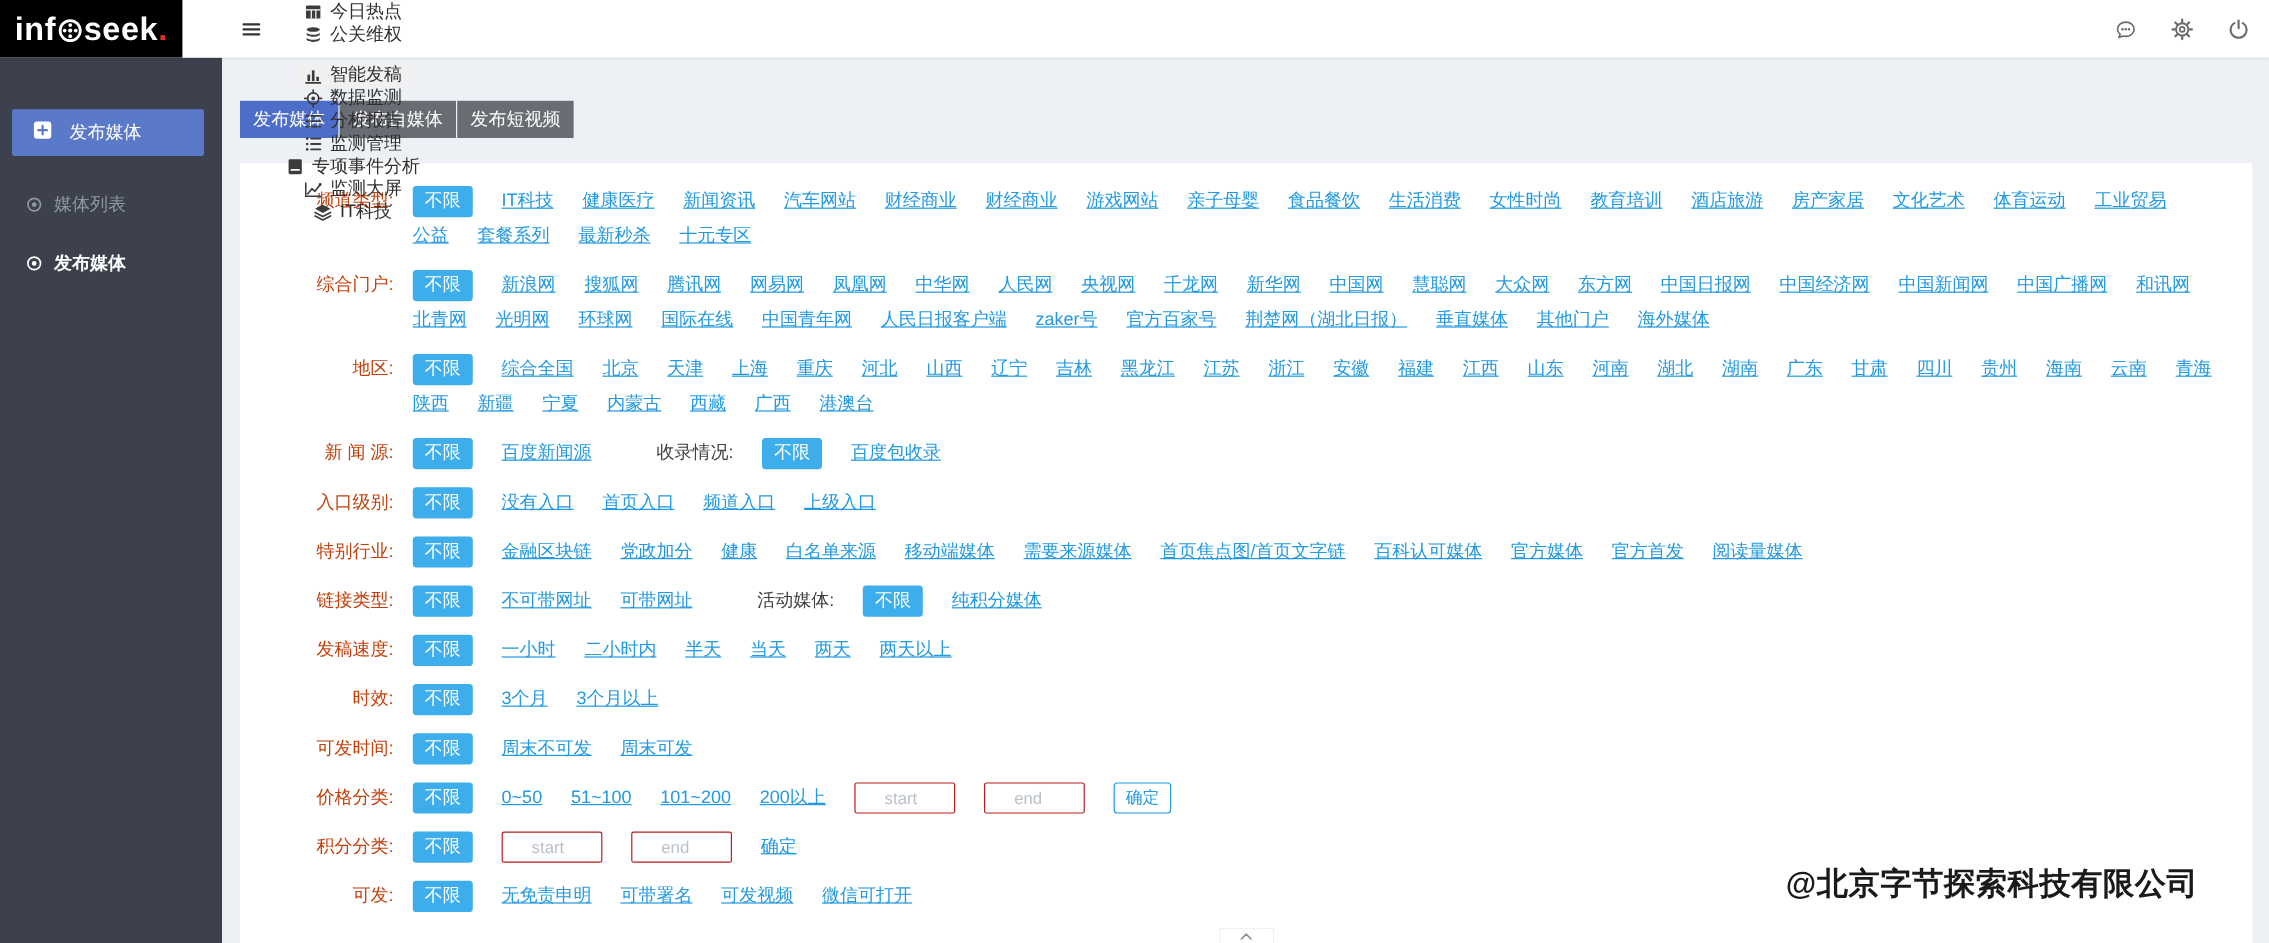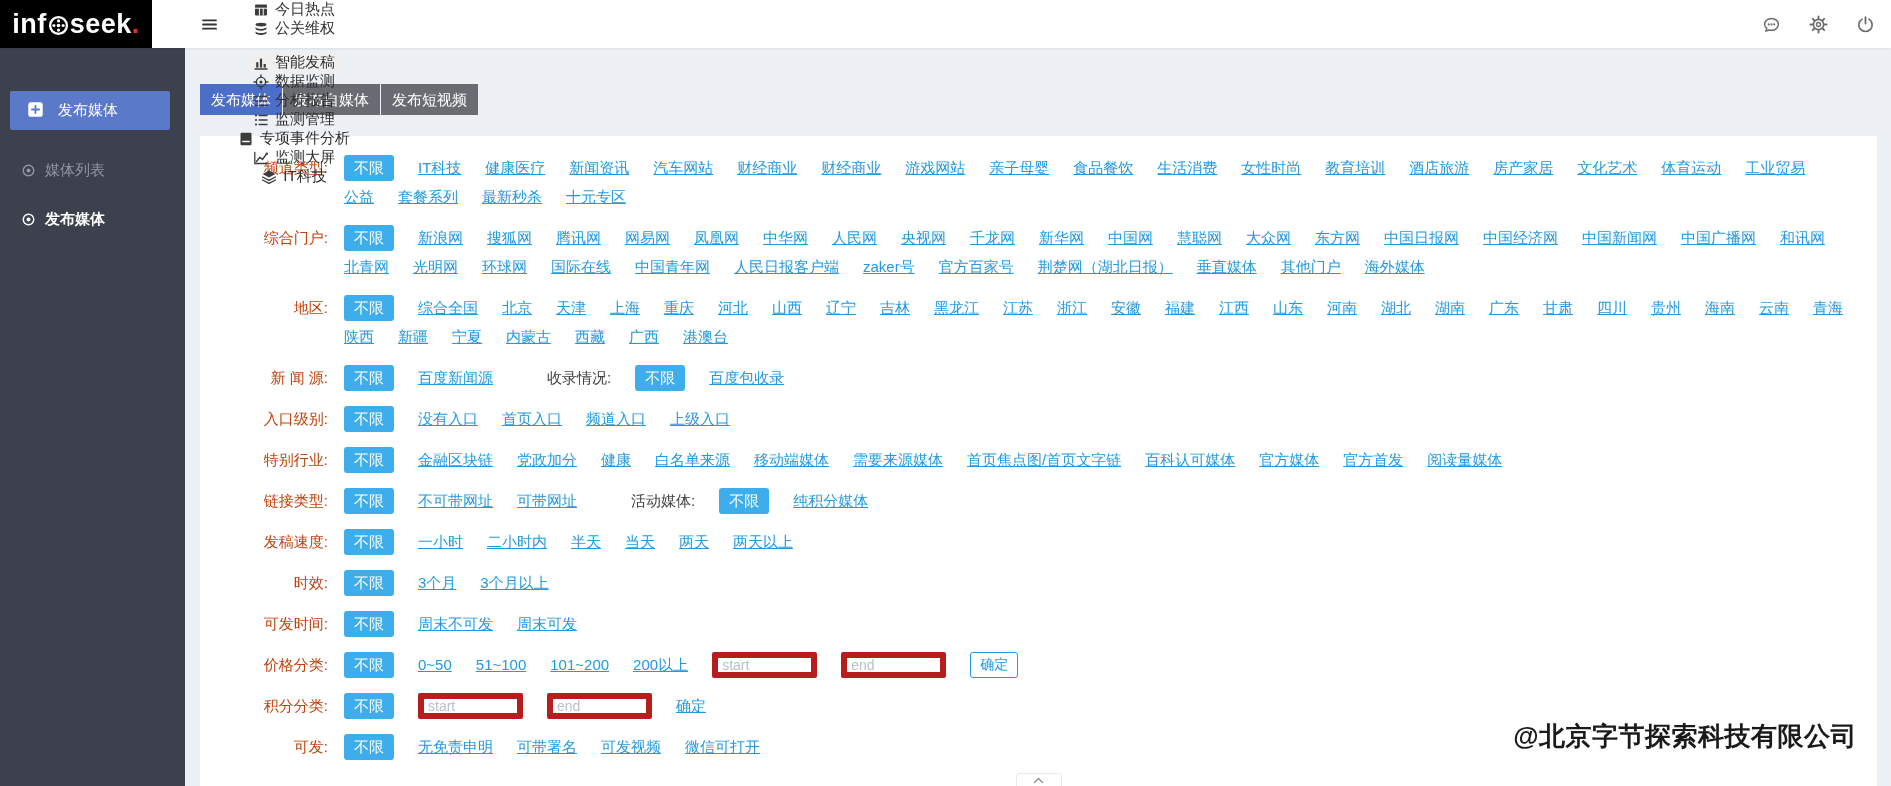--- a/index.html
+++ b/index.html
@@ -42,29 +42,29 @@
   .filter-row { display:flex; align-items:flex-start; margin-bottom:15px; }
   .filter-label { width:112px; min-width:112px; text-align:right; margin-right:16px;
     font-size:15px; color:#c2410c; line-height:26px; white-space:nowrap; }
   .filter-body { display:flex; flex-wrap:wrap; column-gap:24px; row-gap:3px;
     align-items:flex-start; flex:1; min-width:0; }
   .opt { font-size:15px; color:var(--accent-blue,#2299e0); cursor:pointer;
     line-height:26px; white-space:nowrap; text-decoration:underline; }
   .opt.selected { background:var(--selected-bg,#3daeeb); color:#fff; padding:0 10px;
     border-radius:3px; text-decoration:none; }
   .inline-label { font-size:15px; color:#3f3f3f; margin-left:30px; line-height:26px; white-space:nowrap; }
-  .f-input { width:105px; height:26px; border:6px solid #b91c1c; padding:0 4px;
+  .f-input { width:84px; height:26px; border:1px solid #b91c1c; padding:0 24px;
     font-size:14px; color:#333; border-radius:2px; outline:none; }
   .f-input::placeholder { color:#b9c0ca; }
   .confirm-btn { height:26px; padding:0 9px; border:1px solid var(--accent-blue,#2299e0);
     color:var(--accent-blue,#2299e0); font-size:14px; background:#fff; border-radius:3px; cursor:pointer; }
   .confirm-link { color:var(--accent-blue,#2299e0); font-size:15px; cursor:pointer;
     text-decoration:underline; line-height:26px; }
 
-  .watermark { position:absolute; right:20px; bottom:32px; font-size:26px; color:#1a1a1a;
+  .watermark { position:absolute; right:45px; bottom:32px; font-size:26px; color:#1a1a1a;
     font-weight:600; letter-spacing:.5px; }
   .collapse-pill { position:absolute; bottom:0; left:50%; transform:translateX(-50%);
     width:46px; height:13px; background:#fff; border:1px solid #ebebeb; border-bottom:none;
     border-radius:3px 3px 0 0; display:flex; align-items:flex-start; justify-content:center;
     color:#8d8d8d; cursor:pointer; }
 </style>
 </head>
 <body>
 
 <div class="topbar">

